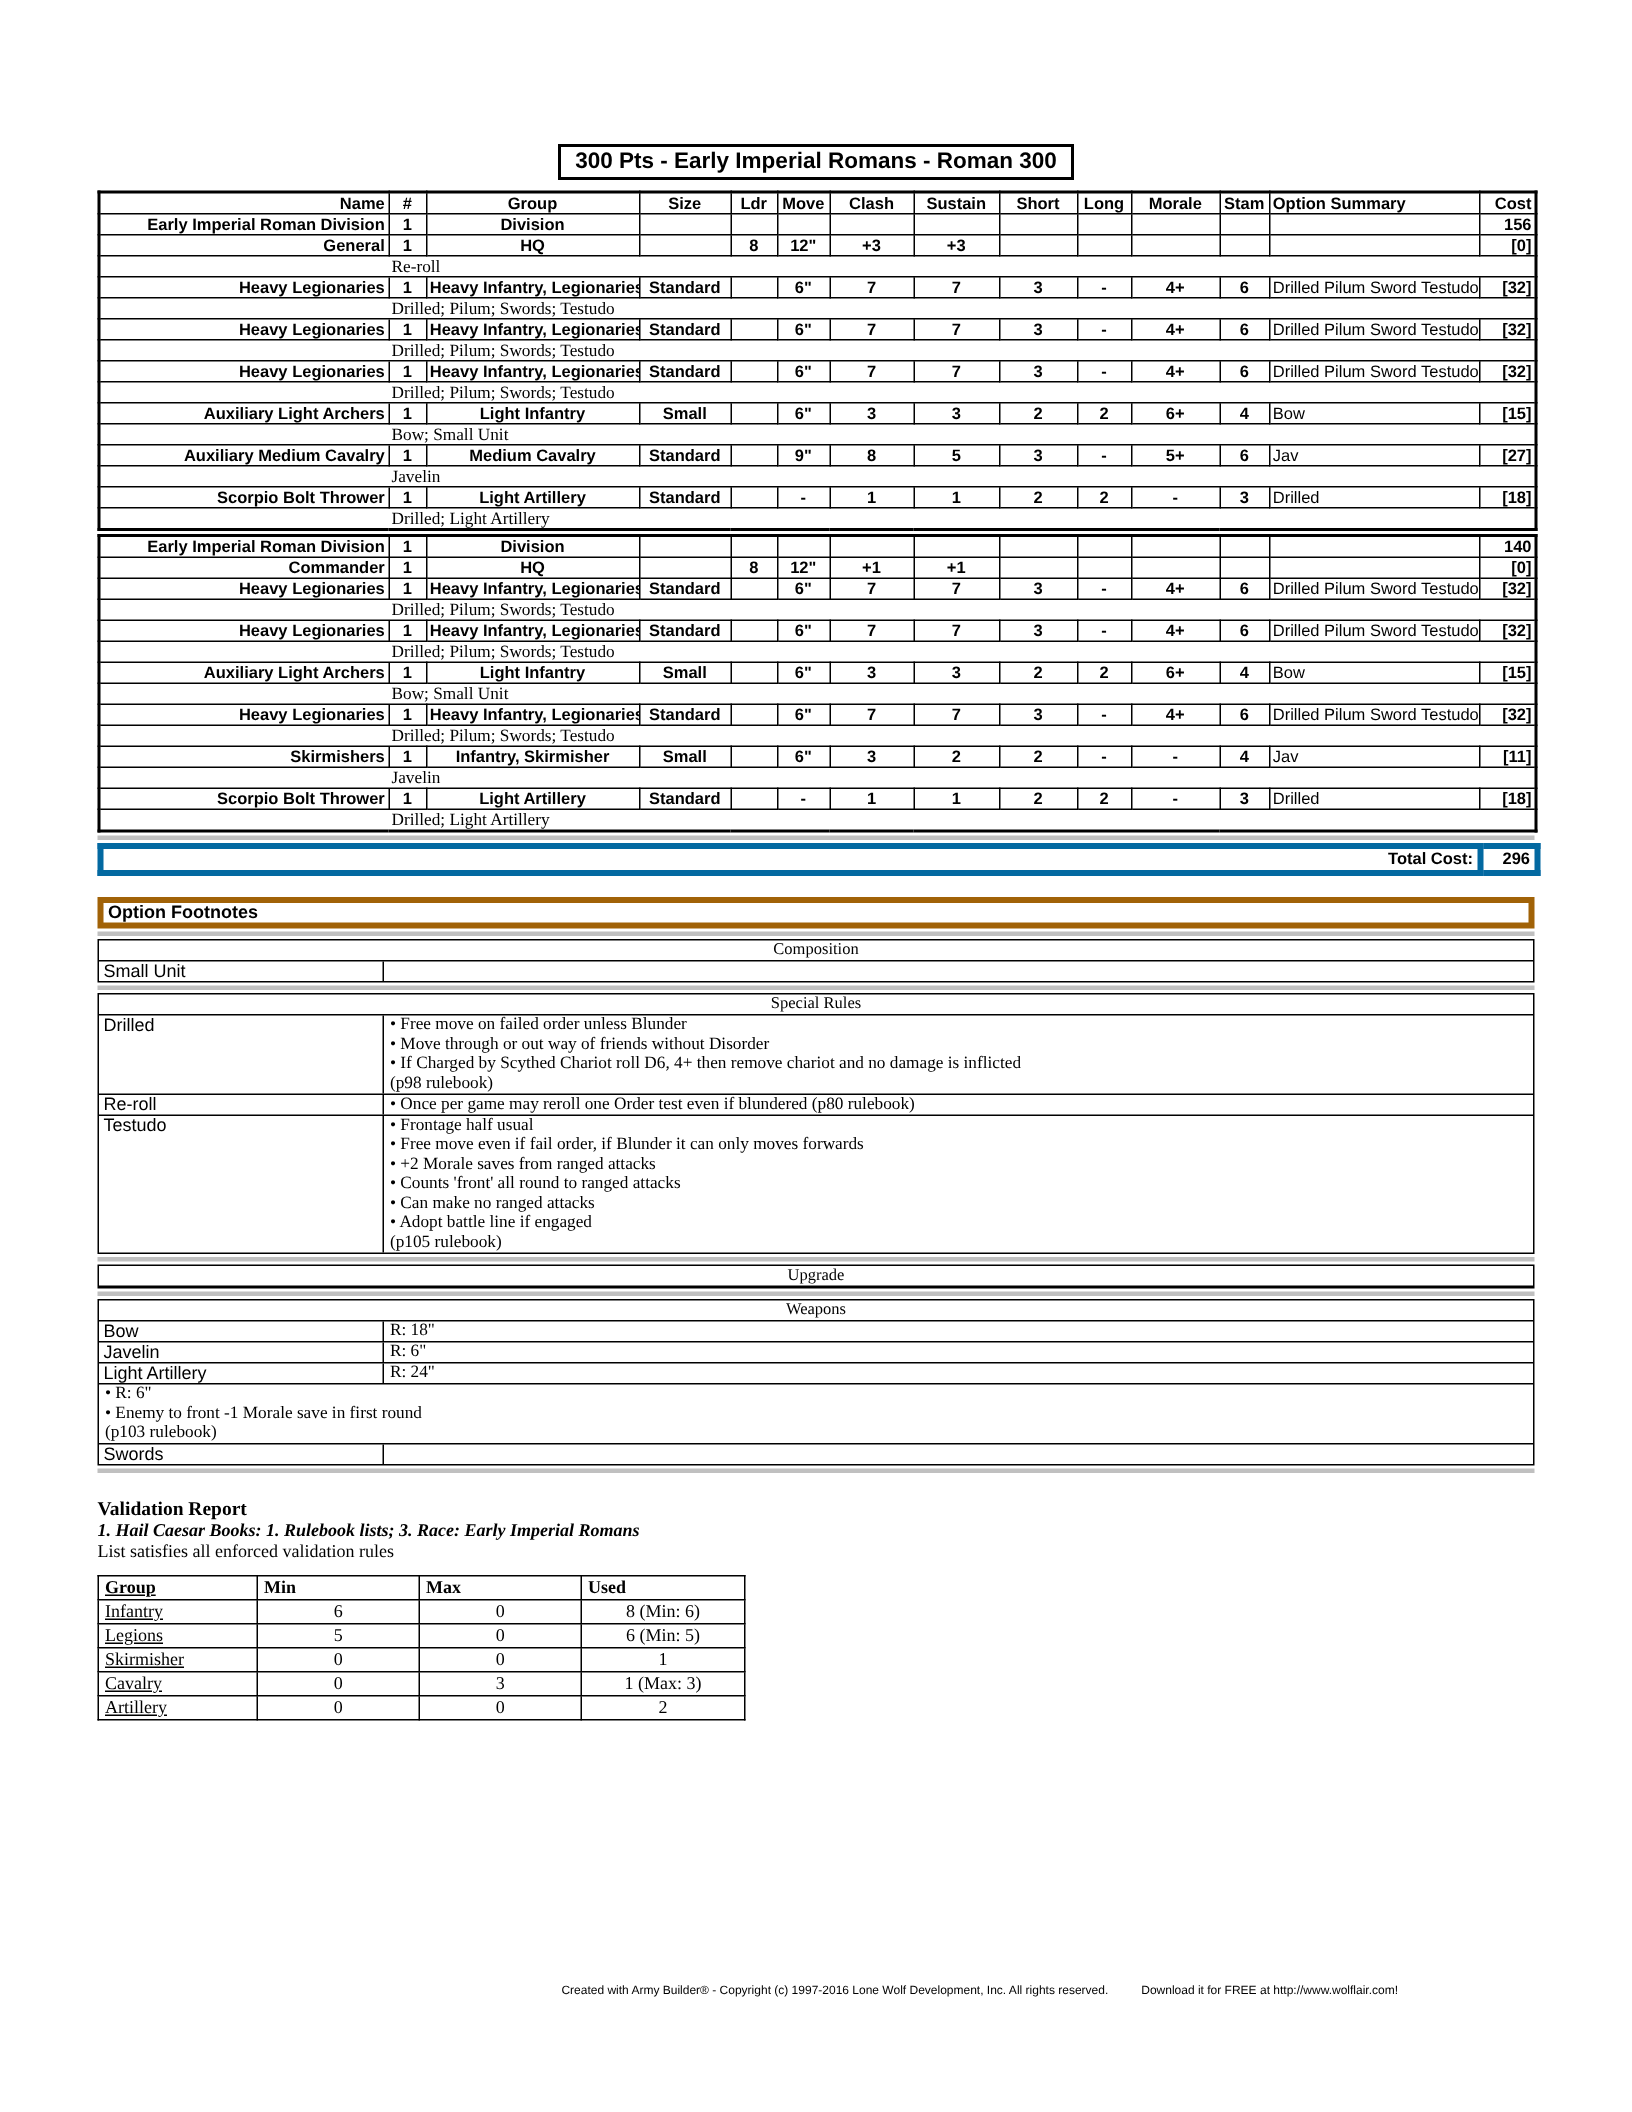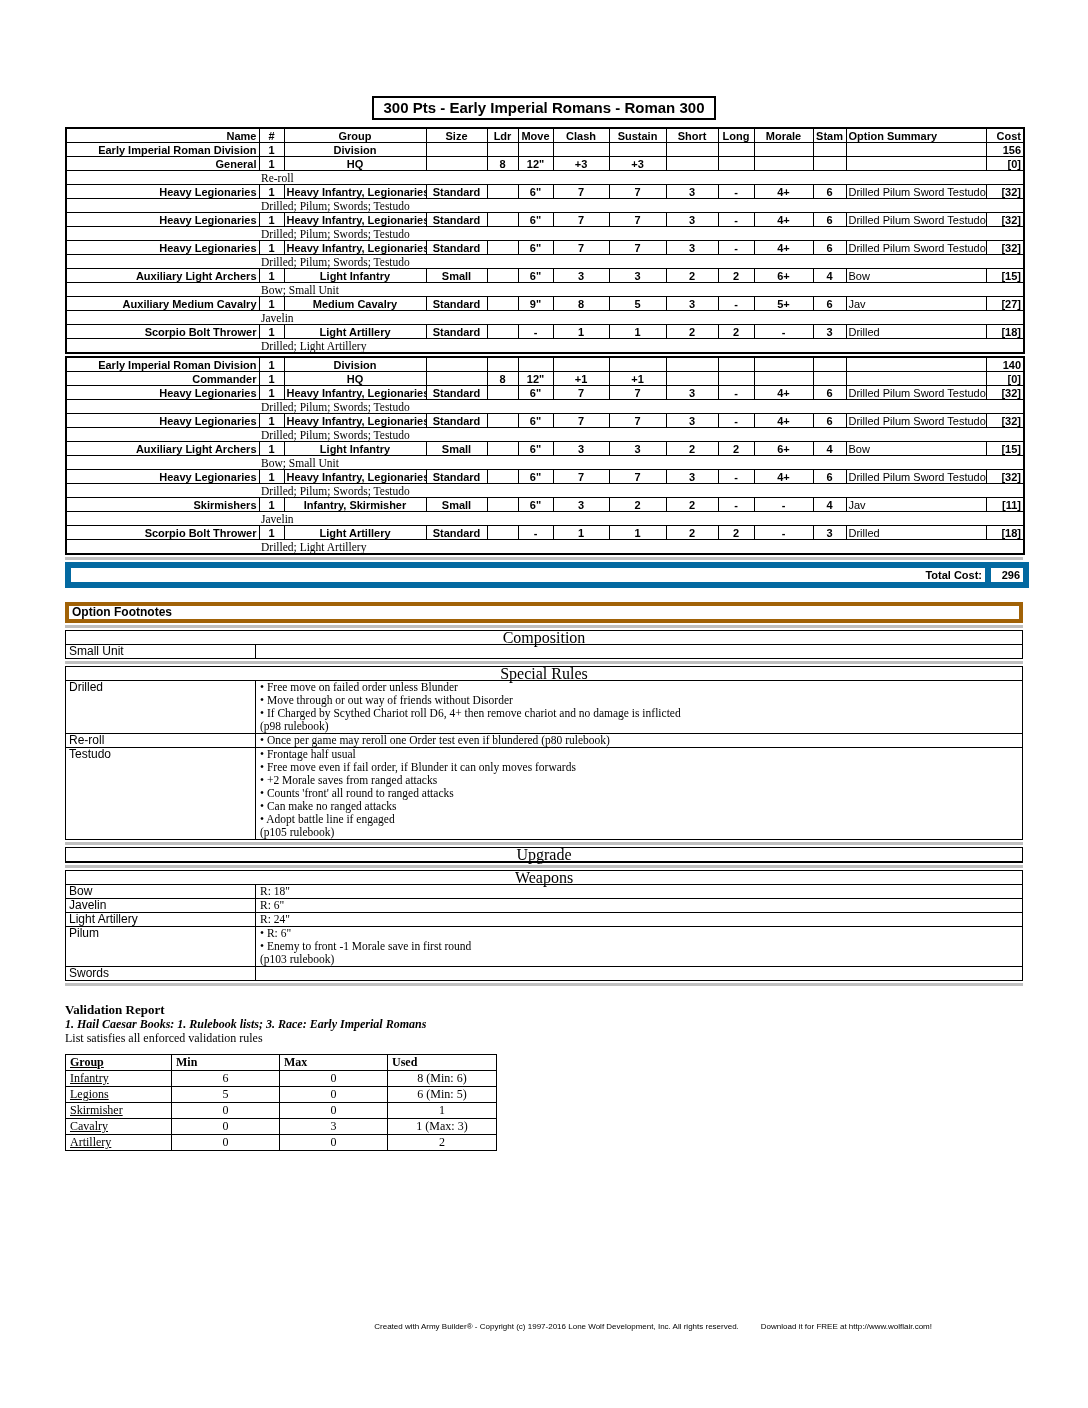--- a/index.html
+++ b/index.html
@@ -24,31 +24,31 @@
   .c12{text-align:left;font-weight:normal;font-size:10.5px;}
   .c13{text-align:right;font-weight:bold;}
   .fnrow td{font-family:"Liberation Serif",serif;font-weight:normal;}
   td.fnpad{border-right:none;}
   td.fntext{border-left:none;text-align:left;font-size:11.5px;}
   .k0{width:193px}.k1{width:25px}.k2{width:142px}.k3{width:61px}.k4{width:31px}.k5{width:35px}
   .k6{width:56px}.k7{width:57px}.k8{width:52px}.k9{width:36px}.k10{width:59px}.k11{width:33px}
   .k12{width:140px}.k13{width:38px}
 
   table.totaltbl{border-collapse:collapse;table-layout:fixed;width:958px;border:1px solid #000;margin-top:1px;}
-  .totaltbl td{border:6px solid #0369a1;font-size:11px;font-weight:bold;height:14px;padding:0 3px;}
+  .totaltbl td{border:4px solid #0369a1;font-size:11px;font-weight:bold;height:14px;padding:0 3px;}
   td.total-label{text-align:right;}
   td.total-val{text-align:right;}
 
   .sep{height:3px;background:#c0c0c0;margin:2px 0;}
 
   
   .ofn{margin-top:14px;}
   .ofn-header{border:4px solid #a16207;font-family:Liberation Sans, sans-serif;font-weight:bold;font-size:12px;line-height:13px;height:13px;padding:0 3px;}
   .section{border:1px solid #000;}
-  .sec-title{text-align:center;font-family:"Liberation Serif",serif;font-size:16px;line-height:13px;height:13px;border-bottom:1px solid #000;}
+  .sec-title{text-align:center;font-family:"Liberation Serif",serif;font-size:11px;line-height:13px;height:13px;border-bottom:1px solid #000;}
   .entry{display:flex;}
   .entry + .entry{border-top:1px solid #000;}
   .entry-label{width:190px;flex:none;border-right:1px solid #000;font-family:Liberation Sans, sans-serif;font-size:12px;line-height:13px;padding:0 3px;box-sizing:border-box;}
   .entry-lines{flex:1;font-family:"Liberation Serif",serif;font-size:11.5px;padding:0 4px;min-height:13px;}
   .entry-line{height:13px;line-height:13px;white-space:nowrap;}
 
   
   .vr{margin-top:16px;}
   .vr-title{font-family:"Liberation Serif",serif;font-weight:bold;font-size:13px;line-height:15px;}
   .vr-sub{font-family:"Liberation Serif",serif;font-weight:bold;font-style:italic;font-size:12px;line-height:14px;}
@@ -518,21 +518,20 @@
               <div class="entry-line">R: 6"</div>
             </div>
           </div>
           <div class="entry">
             <div class="entry-label">Light Artillery</div>
             <div class="entry-lines">
               <div class="entry-line">R: 24"</div>
             </div>
           </div>
           <div class="entry">
-            <div class="entry-label">Pilum</div>
             <div class="entry-lines">
               <div class="entry-line">• R: 6"</div>
               <div class="entry-line">• Enemy to front -1 Morale save in first round</div>
               <div class="entry-line">(p103 rulebook)</div>
             </div>
           </div>
           <div class="entry">
             <div class="entry-label">Swords</div>
             <div class="entry-lines"></div>
           </div>

